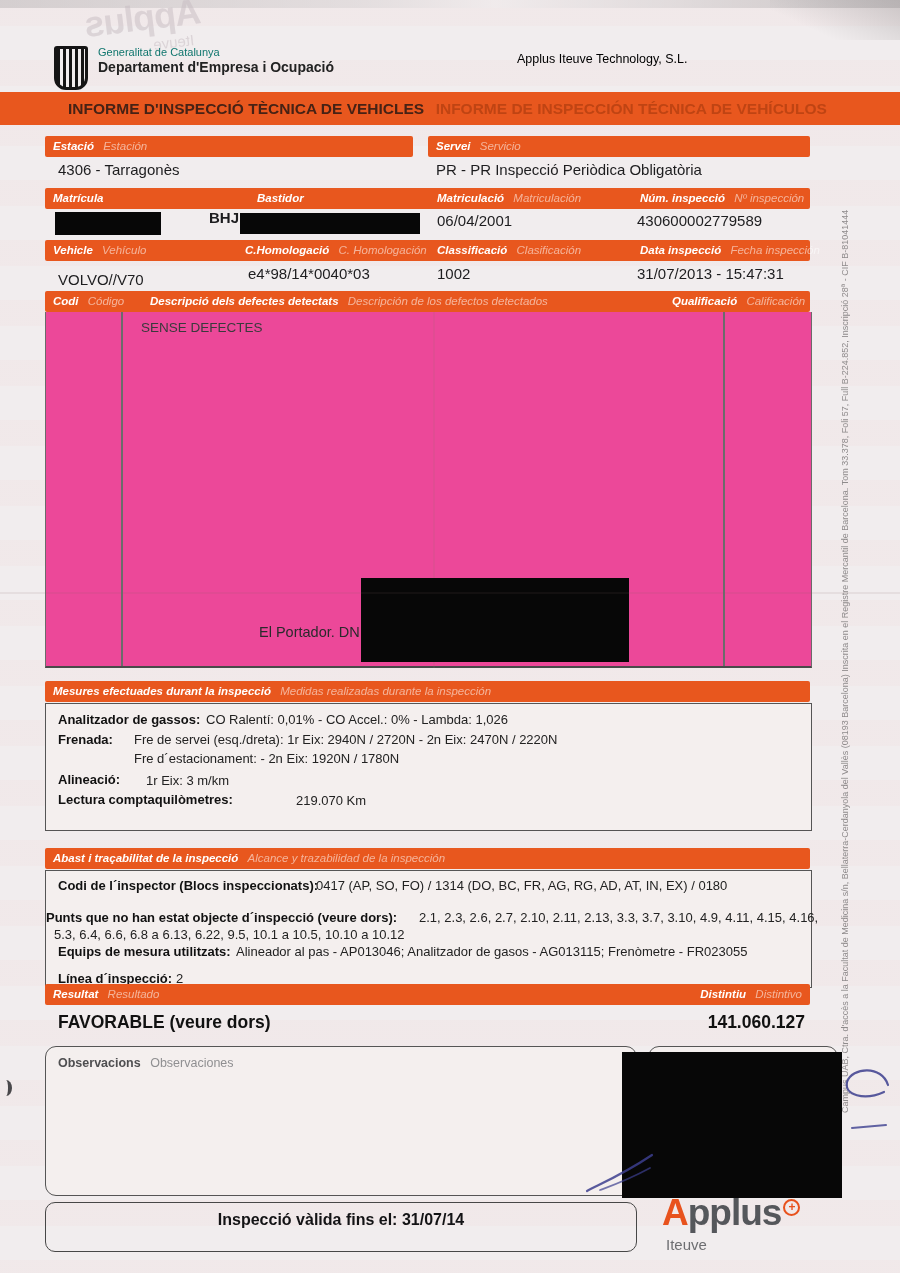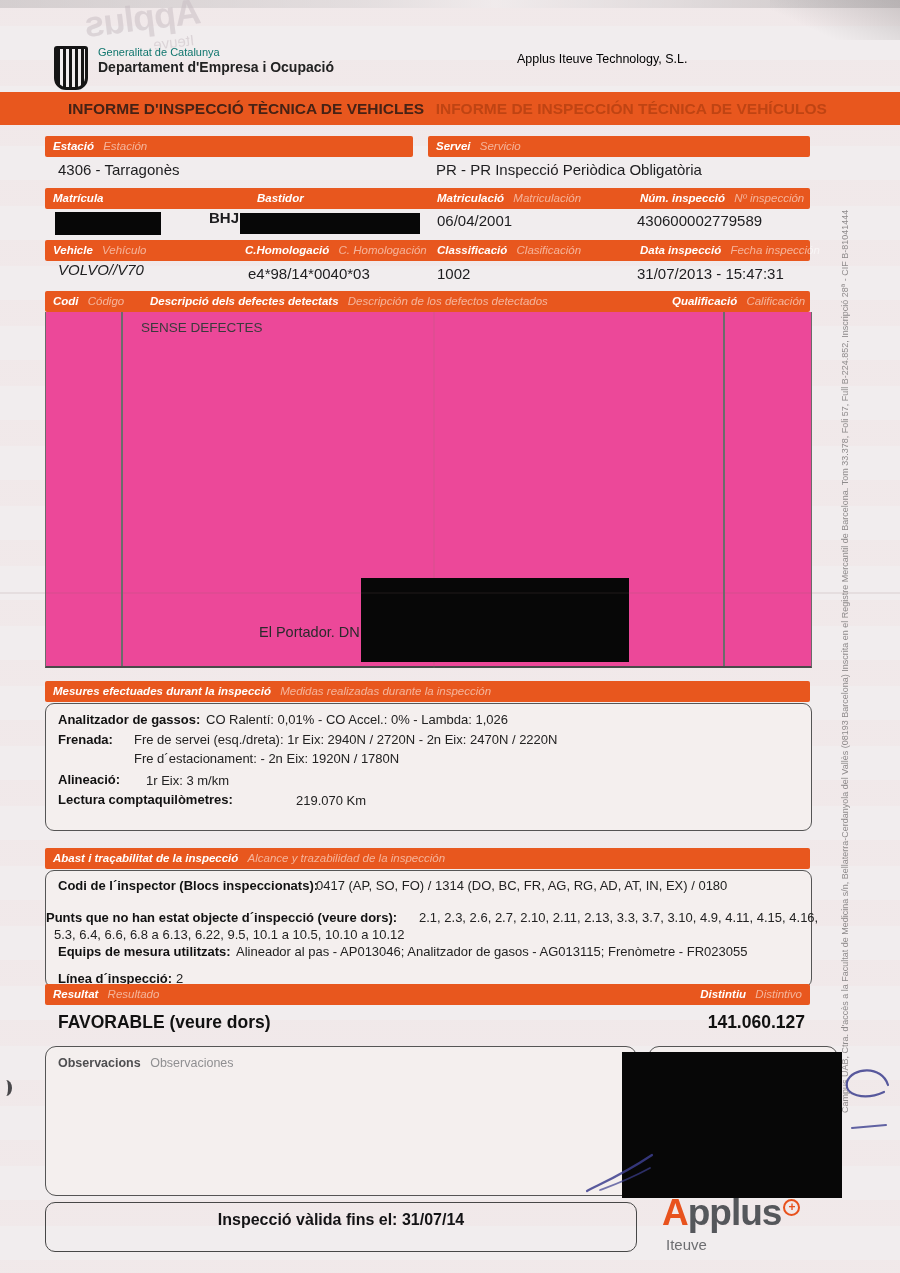--- a/index.html
+++ b/index.html
@@ -39,21 +39,21 @@
   .dtable{position:absolute;top:312px;left:45px;width:767px;height:356px;background:#ec4899;
     border-left:1.5px solid #6b6b6b;border-right:1.5px solid #6b6b6b;border-bottom:2px solid #4a4a4a;box-sizing:border-box;}
   .dtable .vline{position:absolute;top:0;bottom:0;width:1.5px;background:#6b6b6b;}
   .crease-v{position:absolute;width:2px;background:rgba(150,110,110,0.12);}
   .crease-h{position:absolute;height:2px;left:0;width:100%;background:rgba(130,100,100,0.10);}
 
   .sense{position:absolute;top:8px;left:95px;font-size:13.5px;color:#3a3a3c;}
   .bearer{position:absolute;top:312px;left:213px;font-size:14.5px;color:#2a2a2c;}
 
   
-  .rbox{position:absolute;border:1.5px solid #555;border-radius:9px;background:#f4efee;box-sizing:border-box;}
+  .rbox{position:absolute;border:1.5px solid #555;border-radius:0;background:#f4efee;box-sizing:border-box;}
   .mrow-label{position:absolute;font-size:13px;font-weight:bold;color:#111;white-space:nowrap;}
   .mrow-val{position:absolute;font-size:13px;color:#222;white-space:nowrap;}
 
   .favorable{position:absolute;top:1012px;left:58px;font-size:17.5px;font-weight:bold;color:#111;}
   .badge-num{position:absolute;top:1012px;left:637px;width:168px;text-align:right;font-size:17.5px;font-weight:bold;color:#111;}
   .obs-label{position:absolute;top:9px;left:12px;font-size:12.5px;white-space:nowrap;}
   .obs-label .ca{color:#4f4f51;font-weight:bold;}
   .obs-label .es{color:#8f8f91;margin-left:6px;}
 
   .validity-box{position:absolute;top:1202px;left:45px;width:592px;height:50px;border:1.5px solid #474747;border-radius:10px;box-sizing:border-box;text-align:center;padding-top:8px;}
@@ -146,21 +146,21 @@
     </span>
     <span class="grp" style="left:392px;">
       <span class="ca">Classificació</span>
       <span class="es">Clasificación</span>
     </span>
     <span class="grp" style="left:595px;">
       <span class="ca">Data inspecció</span>
       <span class="es">Fecha inspección</span>
     </span>
   </div>
-  <div class="val" style="top:261px;left:58px;font-style:italic;">VOLVO//V70</div>
+  <div class="val" style="top:271px;left:58px;">VOLVO//V70</div>
   <div class="val" style="top:265px;left:248px;">e4*98/14*0040*03</div>
   <div class="val" style="top:265px;left:437px;">1002</div>
   <div class="val" style="top:265px;left:637px;">31/07/2013 - 15:47:31</div>
 
   <div class="obar" style="top:291px;left:45px;width:765px;">
     <span class="grp" style="left:8px;">
       <span class="ca">Codi</span>
       <span class="es">Código</span>
     </span>
     <span class="grp" style="left:105px;">

